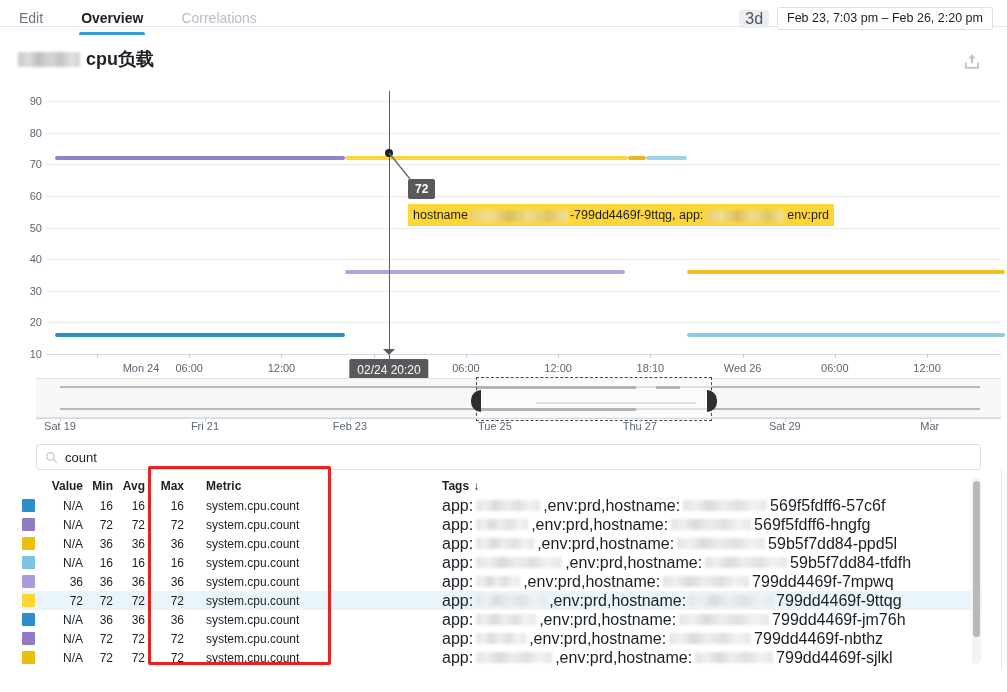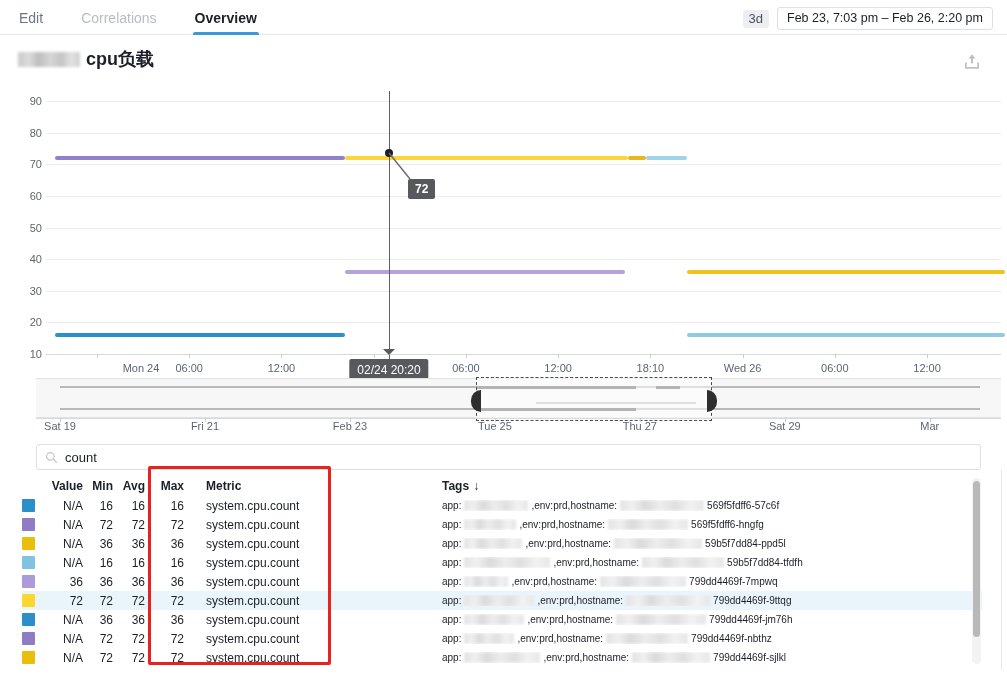--- a/index.html
+++ b/index.html
@@ -7,41 +7,41 @@
     margin: 0; padding: 0;
     width: 1007px; height: 692px;
     background: #ffffff;
     font-family: "Liberation Sans", sans-serif;
     color: #2b2b2b;
     overflow: hidden;
   }
 
   
   .topbar {
-    position: absolute; left: 0; top: 0; width: 1007px; height: 35px;
+    position: absolute; left: 0; top: 0; width: 1007px; height: 27px;
     border-bottom: 1px solid #e4e7eb;
     background: #fff;
   }
   .tabs { position: absolute; left: 0; top: 0; height: 35px; display: flex; align-items: center; }
   .tab {
     height: 35px; display: flex; align-items: center; padding: 0 19px;
     font-size: 14px; color: #6d7584; position: relative; cursor: pointer;
   }
   .tab.active { color: #1b1f26; font-weight: bold; }
   .tab.active:after {
     content: ""; position: absolute; left: 17px; right: 17px; bottom: 0;
     height: 3px; background: #3a9ad9; border-radius: 2px 2px 0 0;
   }
   .tab.muted { color: #b7bdc6; }
 
   .range-wrap {
     position: absolute; right: 14px; top: 7px; display: flex; align-items: center; gap: 8px;
   }
   .range-pill {
-    background: #eceef1; color: #4a5160; font-size: 13px;
+    background: #eceef1; color: #4a5160; font-size: 16px;
     padding: 2px 6px; border-radius: 3px; line-height: 14px;
   }
   .range-box {
     border: 1px solid #dcdfe4; border-radius: 3px; background: #fff;
     font-size: 12.5px; color: #1b1f26; padding: 3px 9px; line-height: 15px;
     cursor: pointer;
   }
 
   
   .title-row { position: absolute; left: 0; top: 35px; width: 1007px; height: 56px; }
@@ -145,21 +145,21 @@
   .trow.sel { background: #eaf4fb; }
   .c-sw   { width: 22px; flex: 0 0 22px; }
   .sw     { width: 13px; height: 13px; border-radius: 1px; }
   .c-val  { width: 44px; flex: 0 0 44px; text-align: right; padding-right: 5px; }
   .c-min  { width: 30px; flex: 0 0 30px; text-align: right; padding-right: 5px; }
   .c-avg  { width: 32px; flex: 0 0 32px; text-align: right; padding-right: 5px; }
   .c-max  { width: 42px; flex: 0 0 42px; text-align: right; padding-right: 8px; }
   .c-met  { width: 250px; flex: 0 0 250px; padding-left: 14px; }
   .c-tag  { flex: 1 1 auto; display: flex; align-items: center; white-space: nowrap; overflow: hidden; }
   .trow.hdr .c-val, .trow.hdr .c-min, .trow.hdr .c-avg, .trow.hdr .c-max { text-align: right; }
-  .tag-seg { font-size: 10px; color: #1b1f26; }
+  .tag-seg { font-size: 16px; color: #1b1f26; }
   .tag-redact {
     display: inline-block; height: 11px; vertical-align: middle;
     background: linear-gradient(90deg,#e3e3e3 0%,#f0f0f0 15%,#dadada 30%,#ededed 48%,#dfdfdf 66%,#f2f2f2 84%,#e6e6e6 100%);
     filter: blur(1.4px);
   }
 
   .red-box {
     position: absolute; left: 148px; top: 466px; width: 183px; height: 199px;
     border: 3px solid #e8221e; border-radius: 2px; pointer-events: none;
   }
@@ -175,25 +175,25 @@
   .right-rule { position: absolute; right: 5px; top: 470px; width: 1px; height: 200px; background: #e8e8e8; }
 </style>
 </head>
 <body>
 
 <div class="topbar">
   <div class="tabs">
     <div class="tab">
         <span>Edit</span>
       </div>
+    <div class="tab active">
+        <span>Overview</span>
+      </div>
     <div class="tab muted">
         <span>Correlations</span>
-      </div>
-    <div class="tab active">
-        <span>Overview</span>
       </div>
   </div>
   <div class="range-wrap">
     <div class="range-pill">3d</div>
     <div class="range-box">Feb 23, 7:03 pm – Feb 26, 2:20 pm</div>
   </div>
 </div>
 
 <div class="title-row">
   <div class="graph-title">
@@ -238,20 +238,23 @@
       <div class="series" style="left: 55px; width: 289.75px; top: 242.025px; background: rgb(43, 143, 201);"></div>
       <div class="series" style="left: 686.75px; width: 318.25px; top: 242.025px; background: rgb(142, 202, 230);"></div>
     </div>
 
   <div class="crosshair" style="left:389px;top:0;height:268px;"></div>
   <div class="cross-dot" style="left:385px;top:58px;"></div>
   <svg style="position:absolute;left:380px;top:60px;width:40px;height:50px;overflow:visible;">
     <line x1="9" y1="2" x2="30" y2="28" stroke="#6b6b6b" stroke-width="1.4"></line>
   </svg>
   <div class="val-badge" style="left:408px;top:88px;">72</div>
+  <div class="tip-text" style="left:408px;top:113px;">
+    <span>hostname</span><span class="redact" style="width:98px;height:12px;margin:0 2px;"></span><span>-799dd4469f-9ttqg, app:</span><span class="redact" style="width:78px;height:12px;margin:0 3px;"></span><span>env:prd</span>
+  </div>
 
   <div class="axis-base" style="top:263px;"></div>
   <div id="xtick-host">
       <div class="xtickmark" style="left: 97px; top: 263px;"></div>
       <div class="xtick" style="left: 97px; top: 271px; margin-left: 44px;">Mon 24</div>
       <div class="xtickmark" style="left: 189.228px; top: 263px;"></div>
       <div class="xtick" style="left: 189.228px; top: 271px;">06:00</div>
       <div class="xtickmark" style="left: 281.456px; top: 263px;"></div>
       <div class="xtick" style="left: 281.456px; top: 271px;">12:00</div>
       <div class="xtickmark" style="left: 373.684px; top: 263px;"></div>

